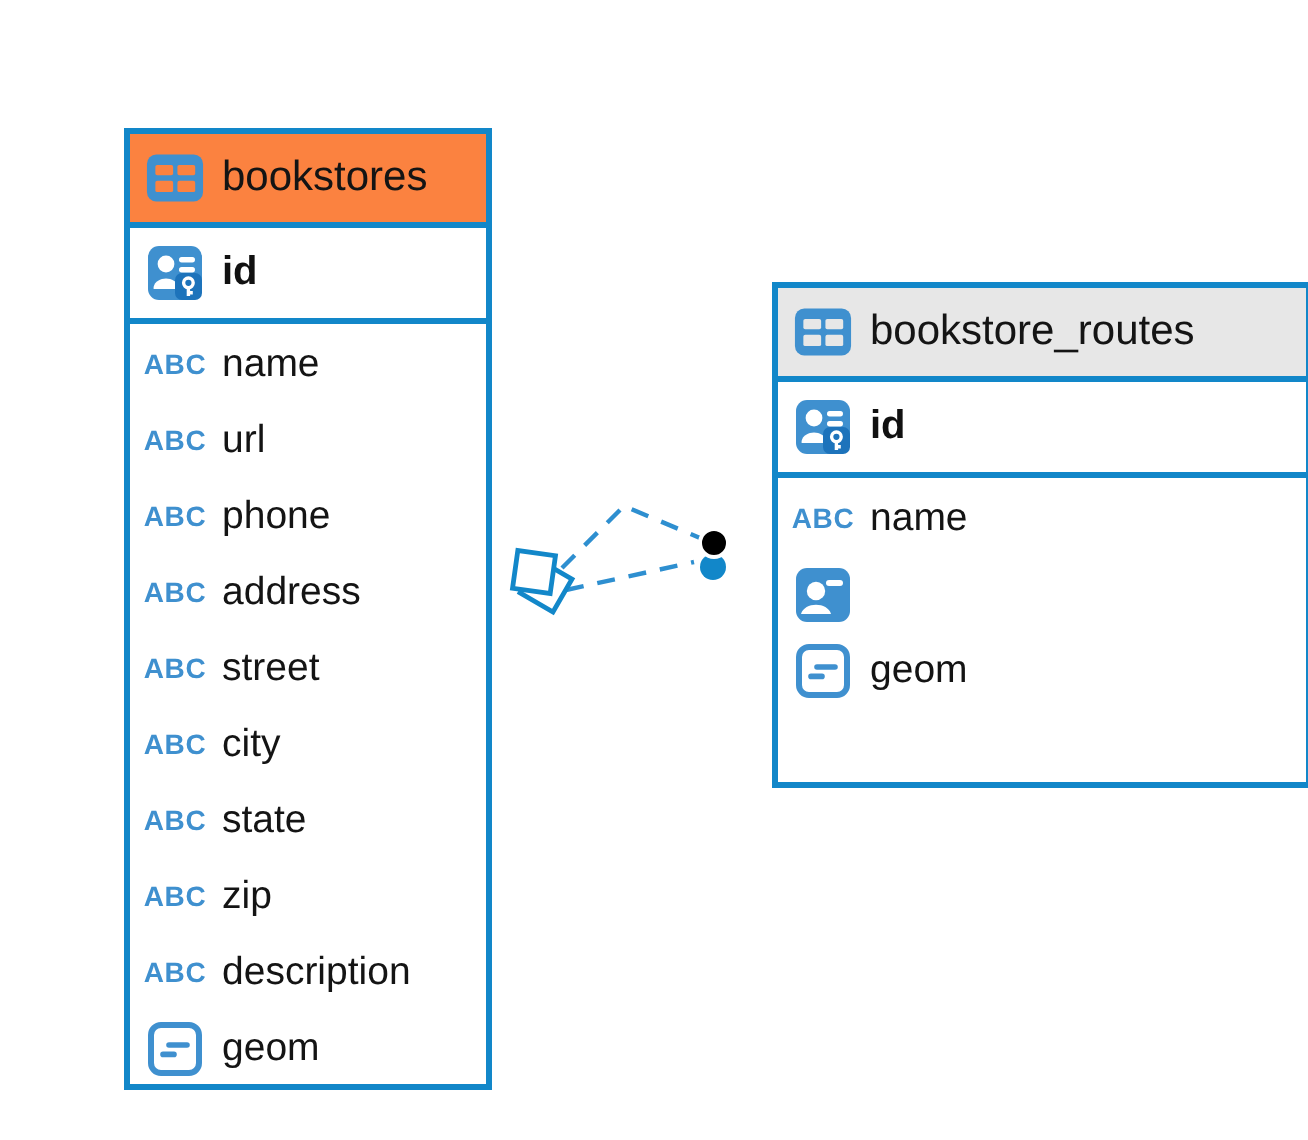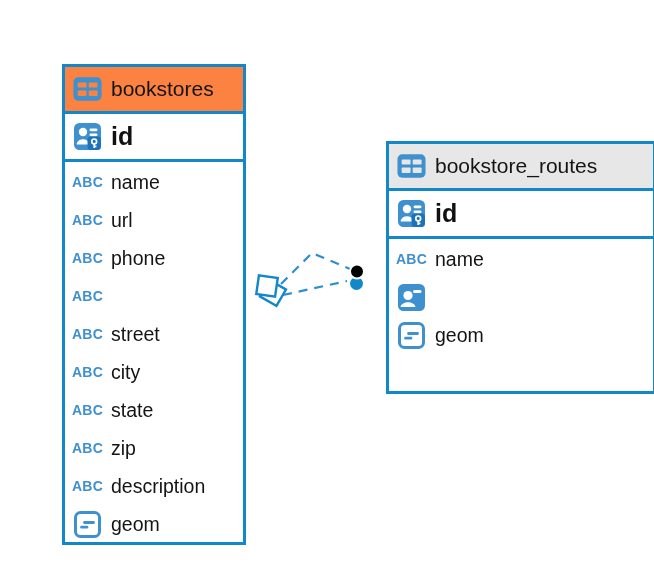--- a/index.html
+++ b/index.html
@@ -5,21 +5,21 @@
   html,body{margin:0;padding:0;background:#fff;}
   body{width:654px;height:570px;font-family:"Liberation Sans",sans-serif;-webkit-font-smoothing:antialiased;}
   .canvas{position:relative;width:654px;height:570px;background:#fff;overflow:hidden;}
 
   .table-card{position:absolute;background:#fff;border:3px solid var(--accent-blue);box-sizing:border-box;}
   .table-header{height:44px;display:flex;align-items:center;gap:9px;padding:0 8px;
                 border-bottom:3px solid var(--accent-blue);font-size:21px;color:#141414;white-space:nowrap;}
   .hdr-orange{background:var(--header-orange);}
   .hdr-gray{background:var(--header-gray);}
   .pk-row{height:45px;display:flex;align-items:center;gap:9px;padding:0 8px;
-          border-bottom:3px solid var(--accent-blue);font-weight:700;font-size:25px;color:#111;}
+          border-bottom:3px solid var(--accent-blue);font-weight:700;font-size:20px;color:#111;}
   .rows{padding:1px 0 0 0;}
   .trow{height:38px;display:flex;align-items:center;gap:9px;padding:0 8px;font-size:19.5px;color:#141414;white-space:nowrap;}
   .icon{width:29px;flex:0 0 29px;display:flex;justify-content:center;align-items:center;}
   .abc{font-size:14px;font-weight:900;color:var(--icon-blue);letter-spacing:.3px;}
   .hdr-orange .cell{fill:var(--header-orange);}
   .hdr-gray .cell{fill:var(--header-gray);}
 
   .connector{position:absolute;left:0;top:0;pointer-events:none;}
   .dash{stroke:var(--line-blue);stroke-width:2.2;fill:none;stroke-dasharray:9 7;}
   .diamond{fill:#fff;stroke:var(--accent-blue);stroke-width:2.4;}
@@ -73,20 +73,21 @@
         <div class="trow">
           <span class="icon">
             <span class="abc">ABC</span>
           </span>
           <span>phone</span>
         </div>
         <div class="trow">
           <span class="icon">
             <span class="abc">ABC</span>
           </span>
+          <span>address</span>
         </div>
         <div class="trow">
           <span class="icon">
             <span class="abc">ABC</span>
           </span>
           <span>street</span>
         </div>
         <div class="trow">
           <span class="icon">
             <span class="abc">ABC</span>

